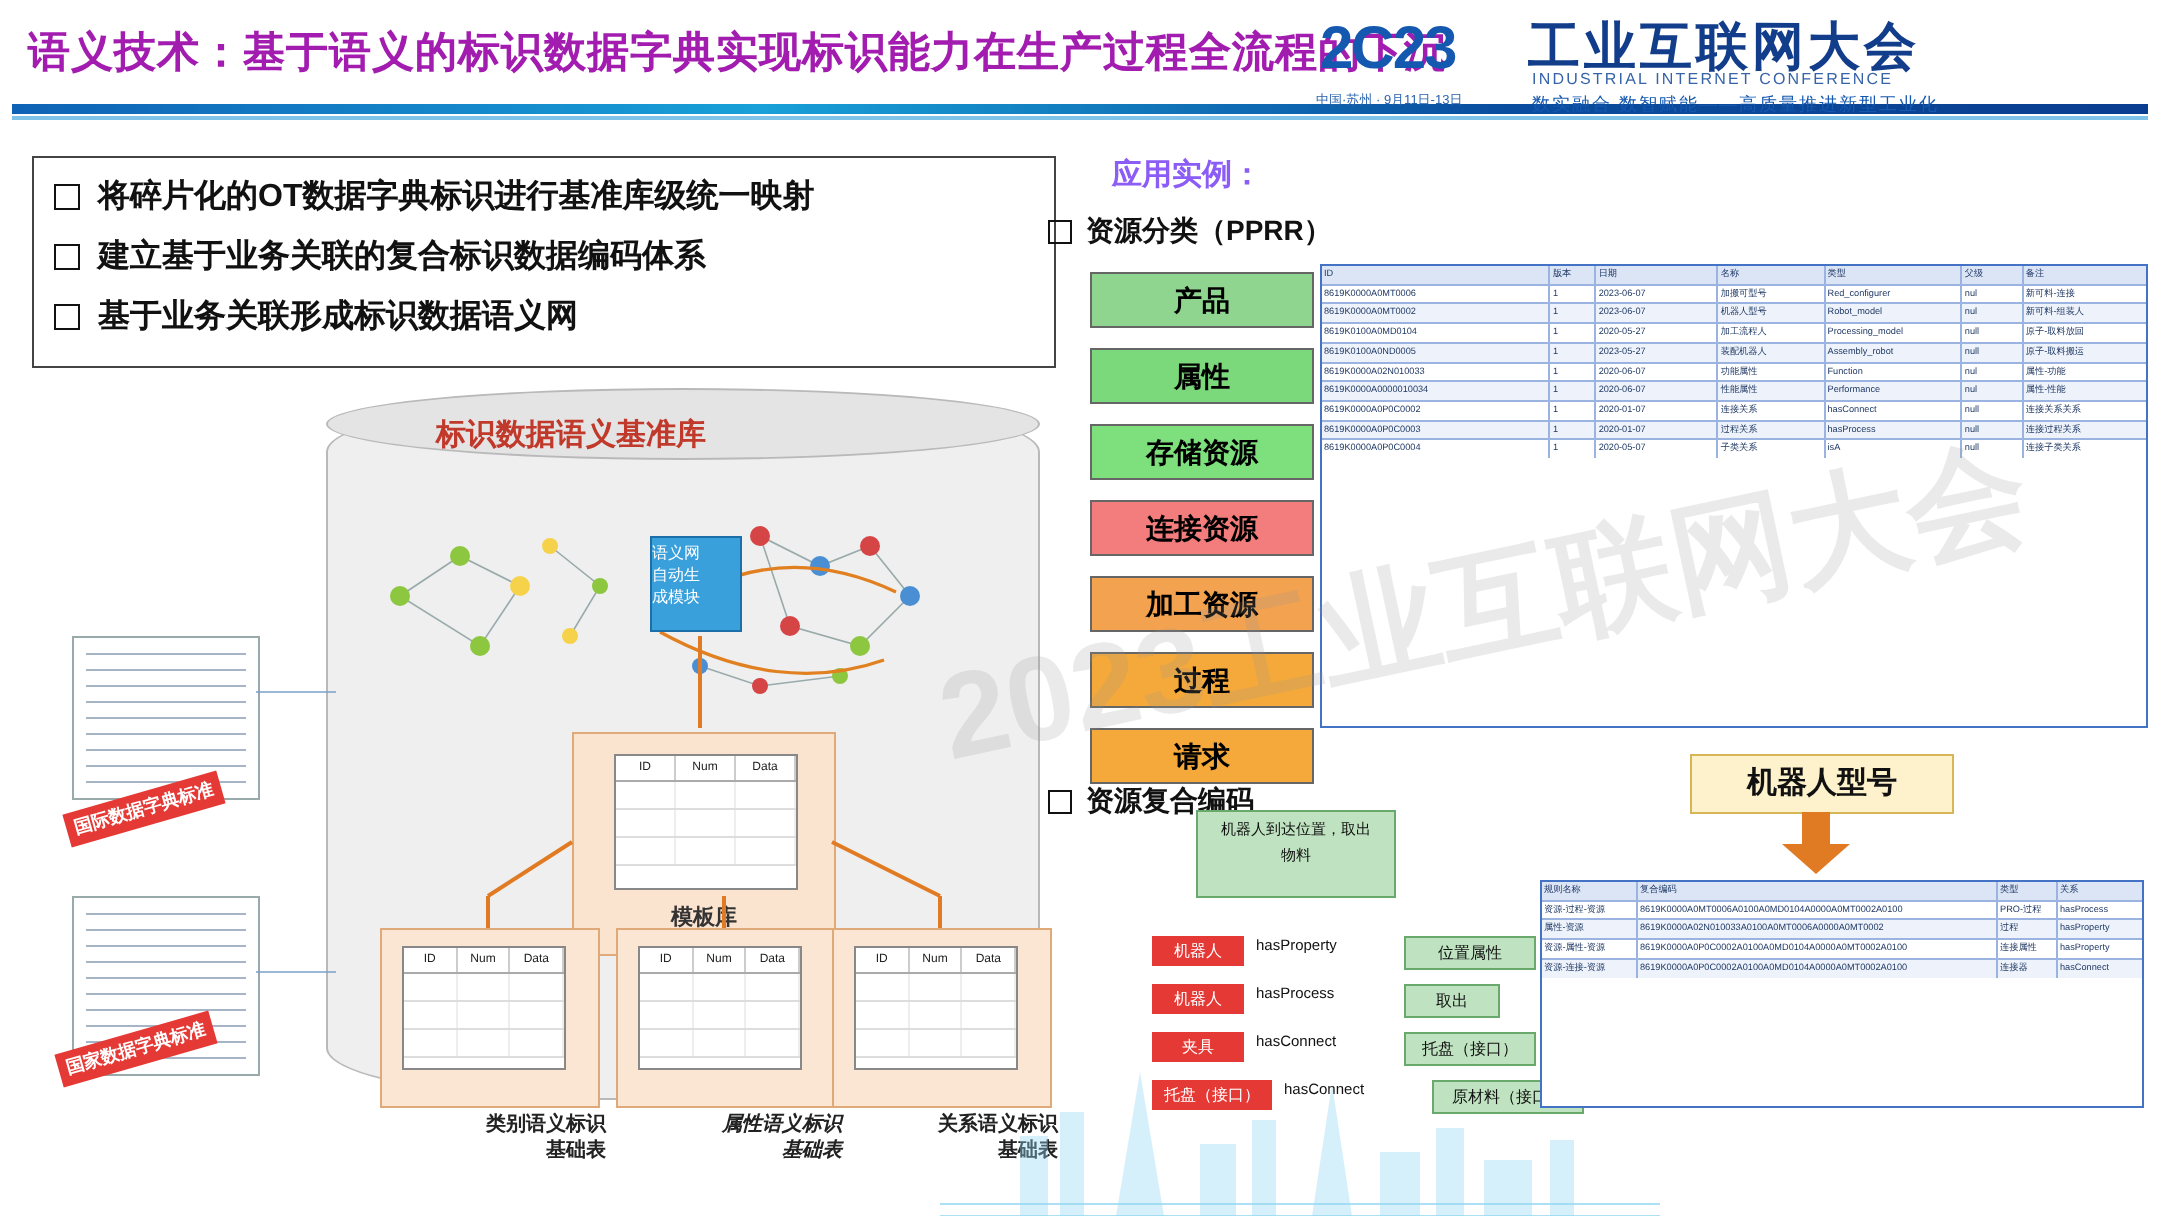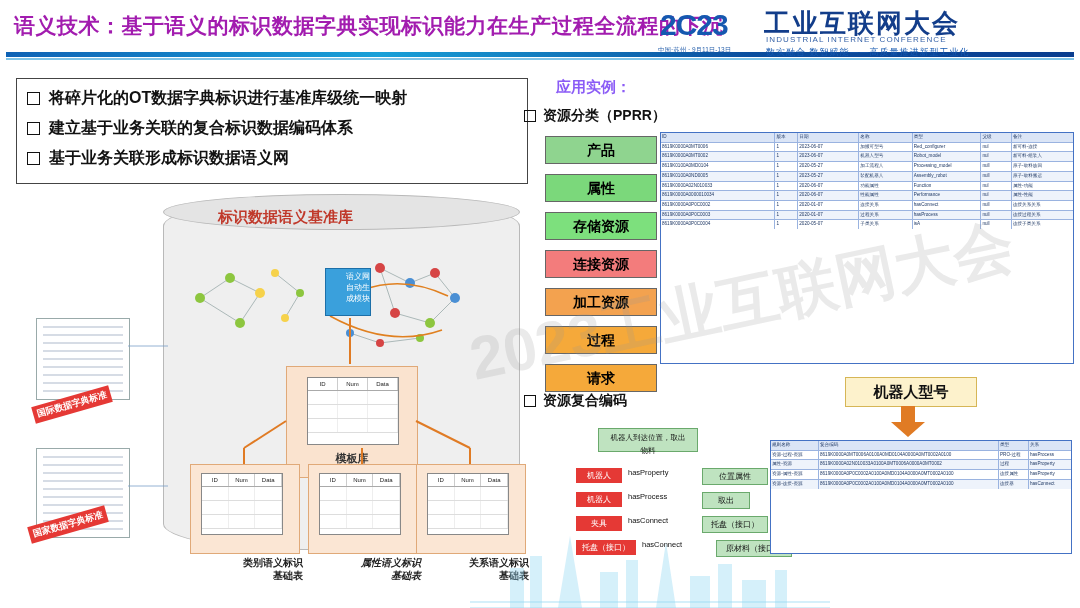--- a/index.html
+++ b/index.html
@@ -78,21 +78,21 @@
     position:absolute;left:200px;top:22px;width:250px;text-align:left;
     font-size:15px;font-weight:bold;color:#c0392b;
   }
 
   .graph-blob{
     position:absolute;left:162px;top:52px;width:330px;height:130px;
   }
   .semantic-box{
     position:absolute;left:307px;top:82px;width:46px;height:48px;
     background:#3aa0dc;border:1px solid #1c6fa8;color:#fff;
-    font-size:8px;line-height:11px;text-align:right;padding-top:2px;
+    font-size:8px;line-height:11px;text-align:left;padding-top:2px;
     box-sizing:border-box;
   }
   .template-box{
     position:absolute;left:268px;top:180px;width:130px;height:110px;
     background:#fae3cf;border:1px solid #e0a978;
   }
   .inner-table{
     position:absolute;left:20px;top:10px;width:90px;height:66px;
     background:#fff;border:1px solid #888;
   }
@@ -506,21 +506,21 @@
         <div class="gt-cell" style="width: 7.40741%;">null</div>
         <div class="gt-cell" style="width: 14.8148%;">连接子类关系</div>
       </div>
     </div>
 
   <div class="rsub" style="left:524px;top:392px;">
     <span class="sq"></span>
     <span>资源复合编码</span>
   </div>
 
-  <div style="position:absolute;left:598px;top:428px;width:100px;height:24px;background:#bfe3c0;border:1px solid #6aa96c;font-size:7.5px;color:#111;text-align:center;line-height:13px;padding-top:2px;box-sizing:border-box;white-space:pre-line;">机器人到达位置，取出
+  <div style="position:absolute;left:598px;top:405px;width:100px;height:44px;background:#bfe3c0;border:1px solid #6aa96c;font-size:7.5px;color:#111;text-align:center;line-height:13px;padding-top:2px;box-sizing:border-box;white-space:pre-line;">机器人到达位置，取出
 物料</div>
 
   <div style="position:absolute;left:576px;top:468px;width:250px;height:80px;">
     <div style="position:absolute;left:0;top:0;width:46px;background:#e53935;" class="smallbox">机器人</div>
     <div class="relabel" style="left:52px;top:0;">hasProperty</div>
     <div style="position:absolute;left:126px;top:0;width:64px;" class="greenbox">位置属性</div>
 
     <div style="position:absolute;left:0;top:24px;width:46px;background:#e53935;" class="smallbox">机器人</div>
     <div class="relabel" style="left:52px;top:24px;">hasProcess</div>
     <div style="position:absolute;left:126px;top:24px;width:46px;" class="greenbox">取出</div>

